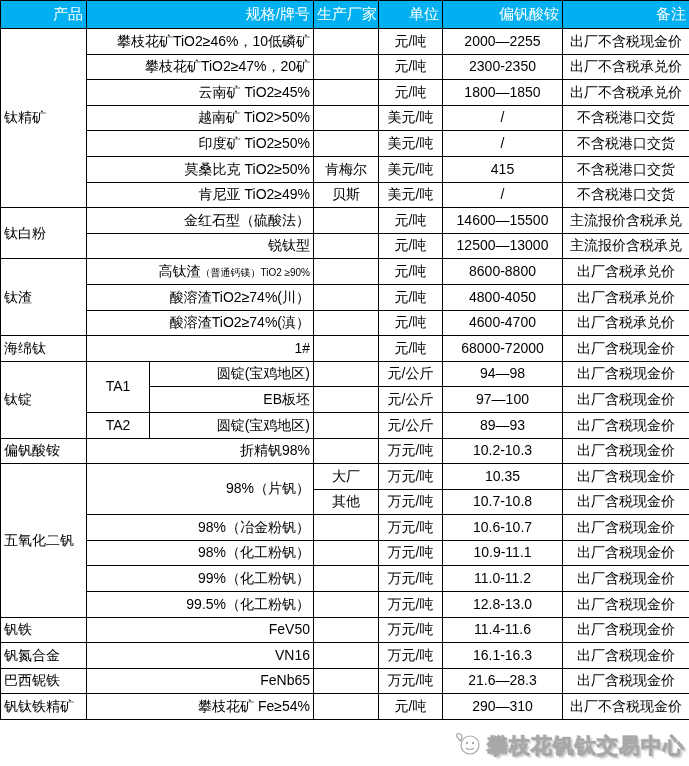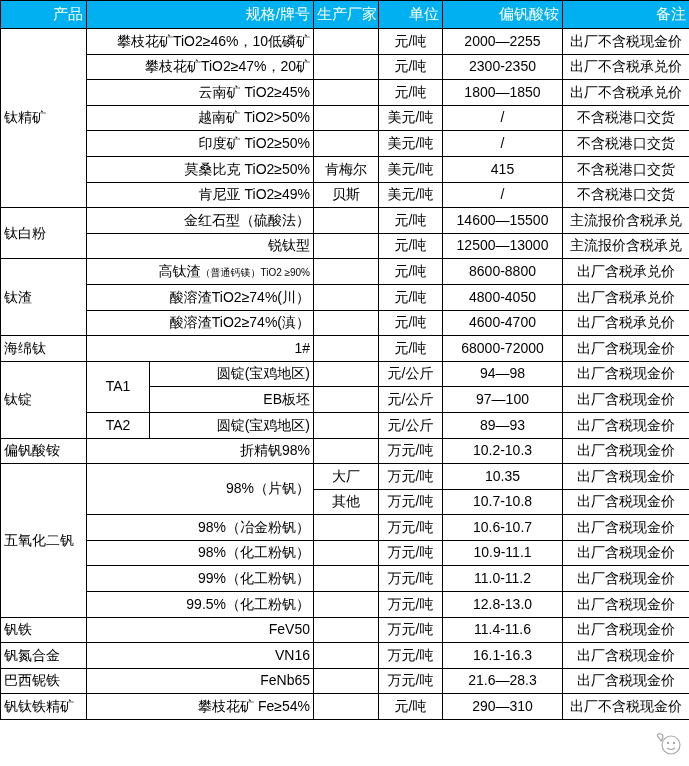--- a/index.html
+++ b/index.html
@@ -296,15 +296,16 @@
 </table>
 
 <div class="watermark">
   <svg width="30" height="28" viewBox="0 0 30 28">
     <path d="M4 6 C1 3, 3 1, 6 2 C9 3, 8 7, 6 9 Z" fill="#ffffff" stroke="#a8a8a8" stroke-width="1.2"></path>
     <circle cx="16" cy="13" r="9" fill="#ffffff" stroke="#a8a8a8" stroke-width="1.2"></circle>
     <circle cx="13" cy="11" r="1.2" fill="#a8a8a8"></circle>
     <circle cx="19" cy="11" r="1.2" fill="#a8a8a8"></circle>
     <path d="M12 16 Q16 19 20 16" fill="none" stroke="#a8a8a8" stroke-width="1.2"></path>
   </svg>
+  <span class="wm-text">攀枝花钒钛交易中心</span>
 </div>
 
 </div>
 
 </body></html>

